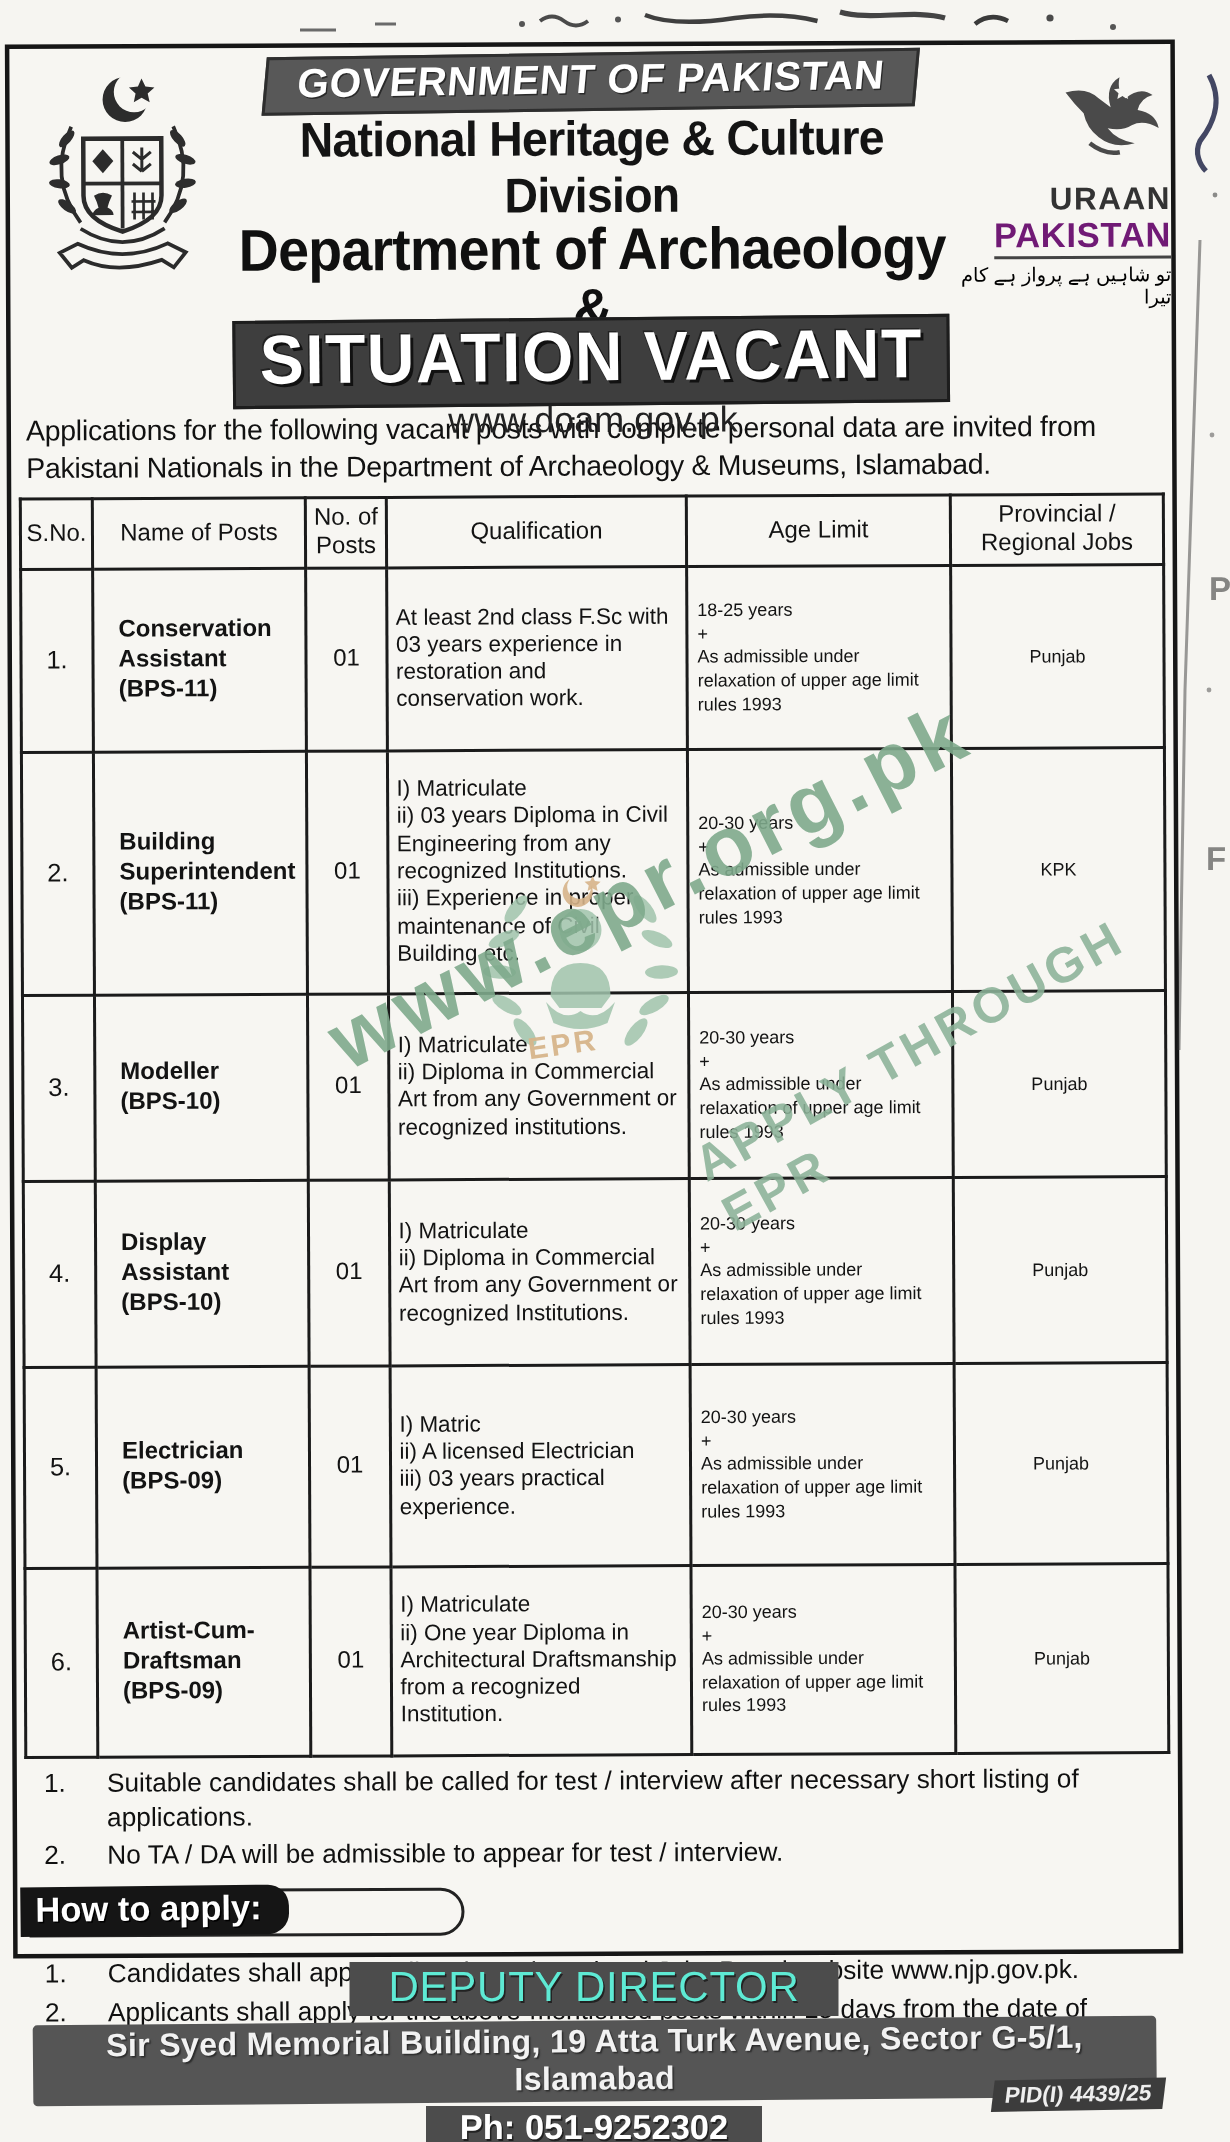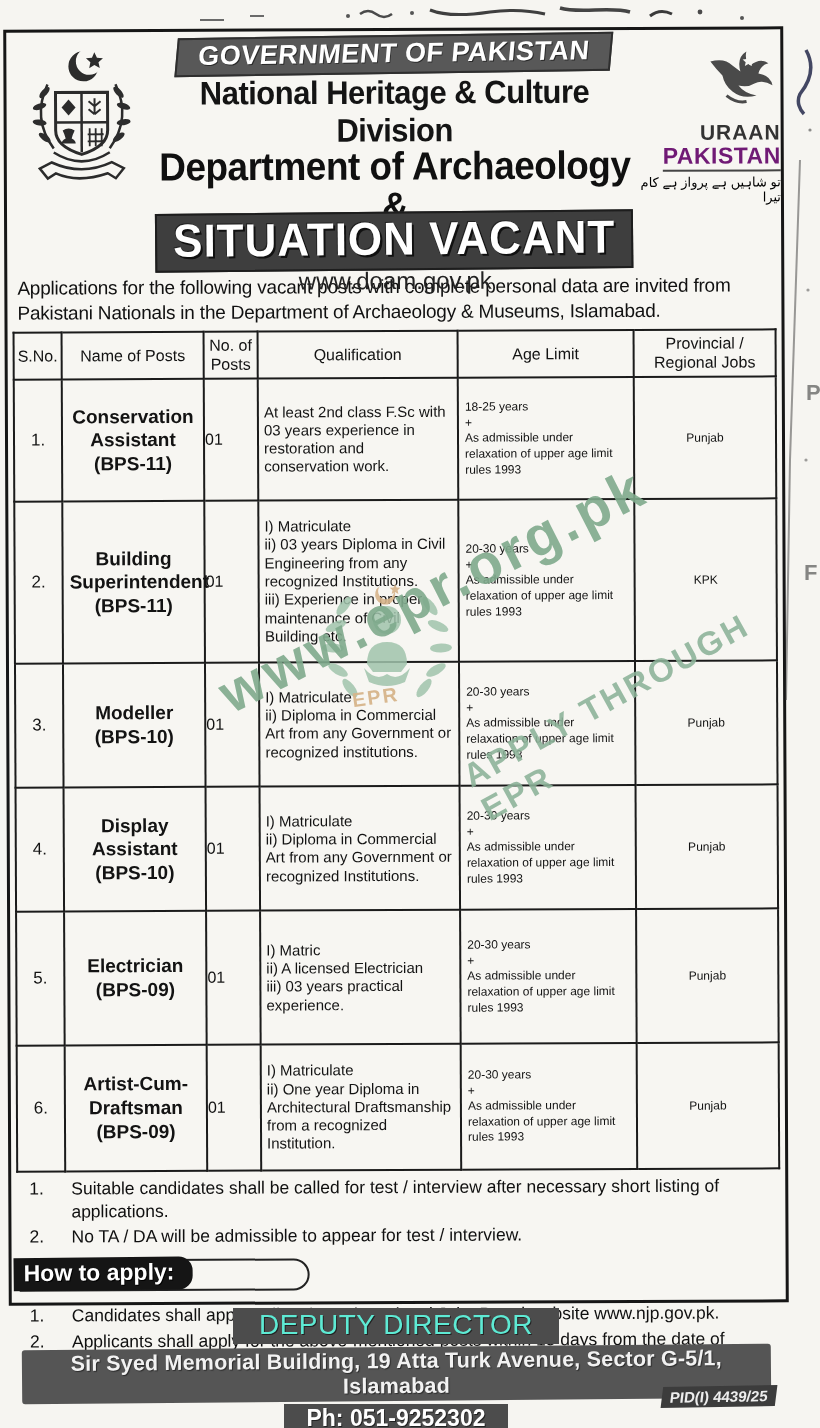--- a/index.html
+++ b/index.html
@@ -51,22 +51,22 @@
     font-size:19px; line-height:1.3; padding:6px 10px 4px; color:#111;
     letter-spacing:-0.2px;
   }
   
   table.jobs { border-collapse:collapse; margin:2px auto 0; width:762px; table-layout:fixed; }
   table.jobs th, table.jobs td { border:2px solid #1b1b1b; color:#131313; }
   col.c-sno {width:48px;} col.c-name {width:142px;} col.c-posts {width:54px;}
   col.c-qual {width:200px;} col.c-age {width:176px;} col.c-quota {width:142px;}
   table.jobs th { font-size:16px; font-weight:normal; padding:4px 2px; line-height:1.15;text-align:center; }
   td.sno { text-align:center; font-size:17px; }
-  td.name { font-weight:bold; font-size:19px; padding:4px 6px; line-height:1.25;text-align:center; }
-  td.posts { font-size:16px; }
+  td.name { font-weight:bold; font-size:16px; padding:4px 16px; line-height:1.25; }
+  td.posts { text-align:center; font-size:16px; }
   td.qual { font-size:15px; padding:16px 5px; line-height:1.22; }
   td.age { font-size:12px; padding:4px 6px; line-height:1.3; }
   td.quota { text-align:center; font-size:12px; }
   .pre { white-space:pre-line; }
   
   .note-row { display:flex; font-size:17.5px; line-height:1.35; padding:1px 8px 0 8px; color:#101010; }
   .note-num { flex:0 0 52px; padding-left:10px; }
   .notes { margin-top:4px; }
   .howto-wrap { position:relative; margin:8px 0 4px 2px; height:38px; }
   .howto-outline {

